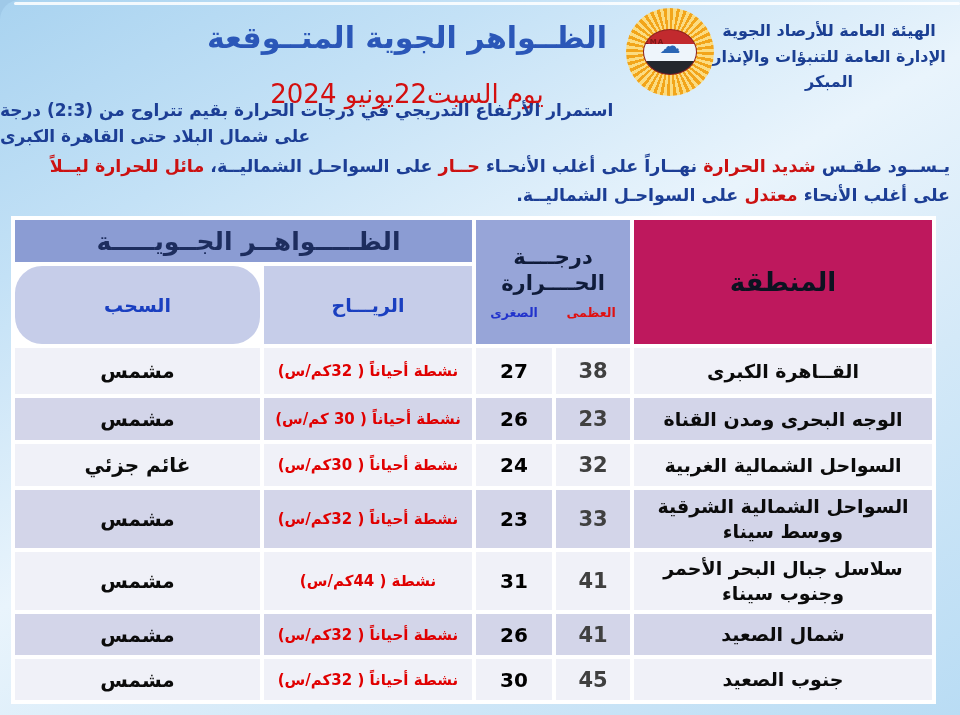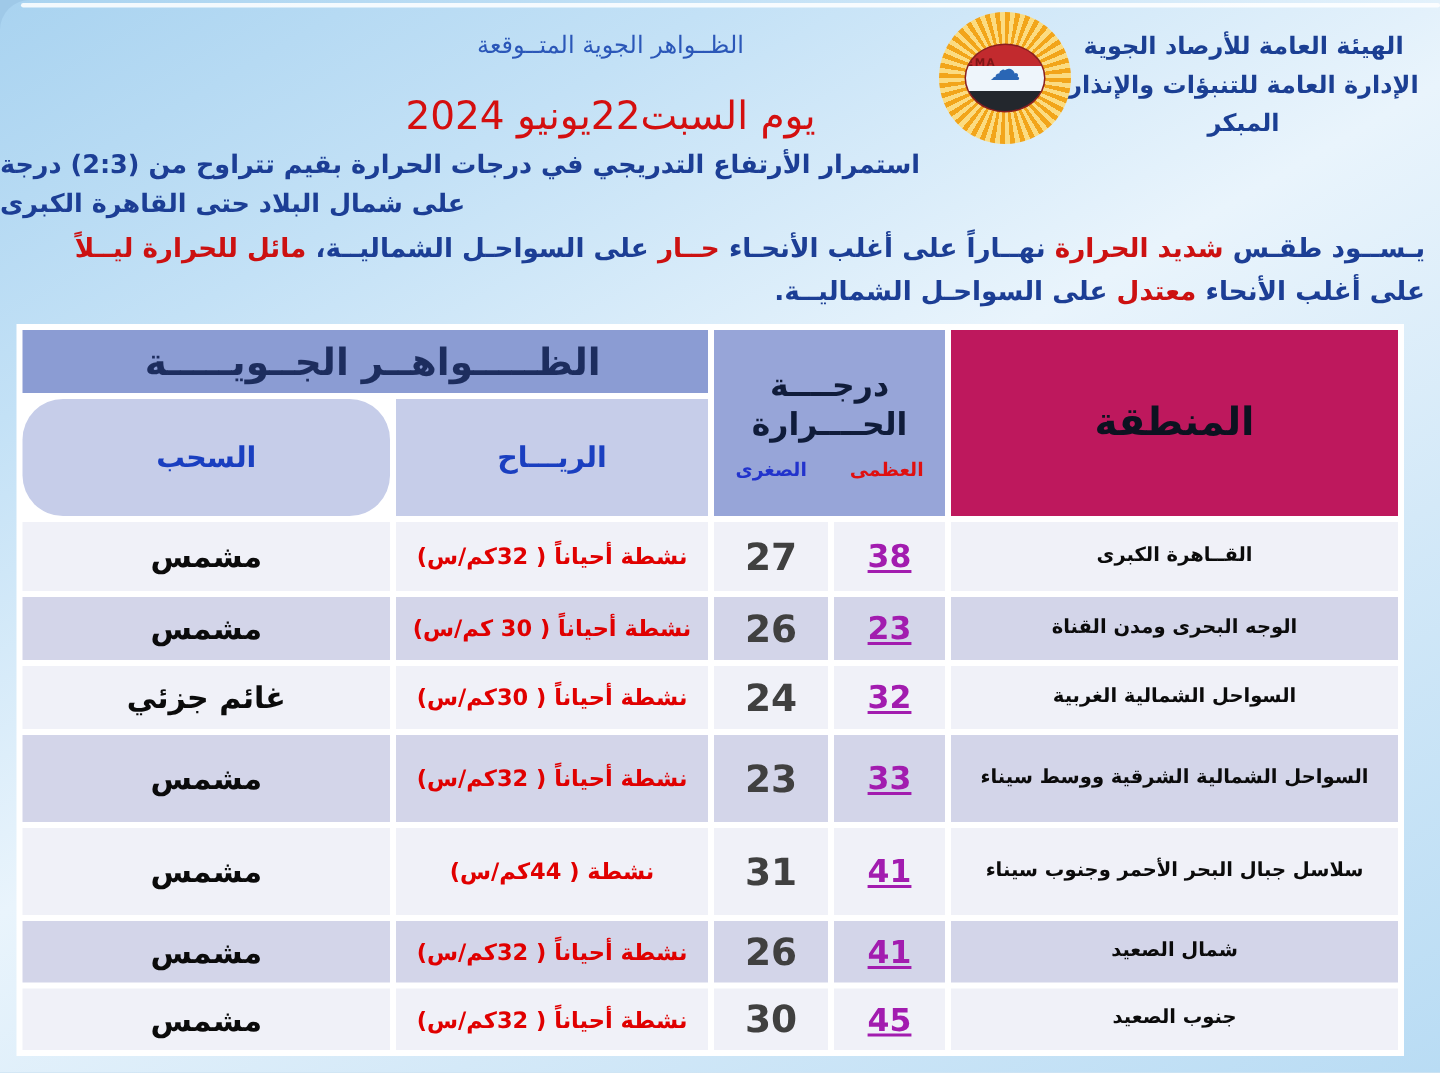--- a/index.html
+++ b/index.html
@@ -22,21 +22,21 @@
     background:repeating-conic-gradient(#f2a51a 0deg 4.5deg, #fbdc82 4.5deg 9deg); }
   .globe { position:absolute; top:21px; left:17px; width:54px; height:46px; border-radius:50%;
     overflow:hidden; border:1px solid #8a1f1f;
     background:linear-gradient(180deg,#c22a2e 0 32%, #eef5fb 32% 70%, #23272d 70% 100%); }
   .globe .cloud { position:absolute; top:6px; left:0; right:0; text-align:center;
     font-size:21px; color:#2a66b5; line-height:1; }
   .globe .ema { position:absolute; top:8px; left:0; right:0; text-align:left;
     font-size:7px; font-weight:bold; color:#7d1616; letter-spacing:1px; }
 
   .title-block { position:absolute; top:20px; left:62px; width:690px; text-align:center; }
-  .page-title { color:#2b57b8; font-size:16px; font-weight:normal; }
+  .page-title { color:#2b57b8; font-size:30px; font-weight:bold; }
   .date-line { color:#d40f0f; font-size:26px; font-weight:normal; margin-top:24px; }
 
   .summary { position:absolute; top:97px; left:0; width:862px; text-align:left;
     color:#1c3e95; font-size:17px; font-weight:bold; line-height:1.55; }
 
   .forecast { position:absolute; top:152px; right:10px; left:16px;
     font-size:17.5px; font-weight:bold; line-height:1.65; text-align:right; }
   .forecast .blue { color:#1c3e95; }
   .forecast .red  { color:#cc1111; }
 
@@ -59,23 +59,23 @@
     color:#101c3a; font-size:21px; font-weight:bold; }
   .temp-labels { display:flex; width:100%; justify-content:space-around;
     font-size:12.5px; margin-top:8px; }
   .temp-labels .maxl { color:#e01010; }
   .temp-labels .minl { color:#2233cc;text-align:right; }
   .h-region { grid-column:1; grid-row:1/3; background:#be185d;
     color:#0c1220; font-size:26px; font-weight:bold; }
 
   .row-light { background:#f0f1f8; }
   .row-shade { background:#d3d5e9; }
-  .b-region { color:#0b0b0b; font-size:13px; font-weight:bold; padding:0 5px; line-height:1.3; }
-  .b-max { color:#a21caf; font-size:21px; font-weight:bold;text-decoration:underline; }
-  .b-min { color:#404040; font-size:25px; font-weight:bold; }
+  .b-region { color:#0b0b0b; font-size:19px; font-weight:bold; padding:0 5px; line-height:1.3; }
+  .b-max { color:#404040; font-size:21px; font-weight:bold; }
+  .b-min { color:#000000; font-size:20px; font-weight:bold; }
   .b-winds { color:#e00000; font-size:15px; font-weight:bold; }
   .b-clouds { color:#0b0b0b; font-size:20px; font-weight:bold; }
 </style>
 </head>
 <body>
 
 <div class="page">
   <div class="top-highlight"></div>
 
   <div class="org-block">

